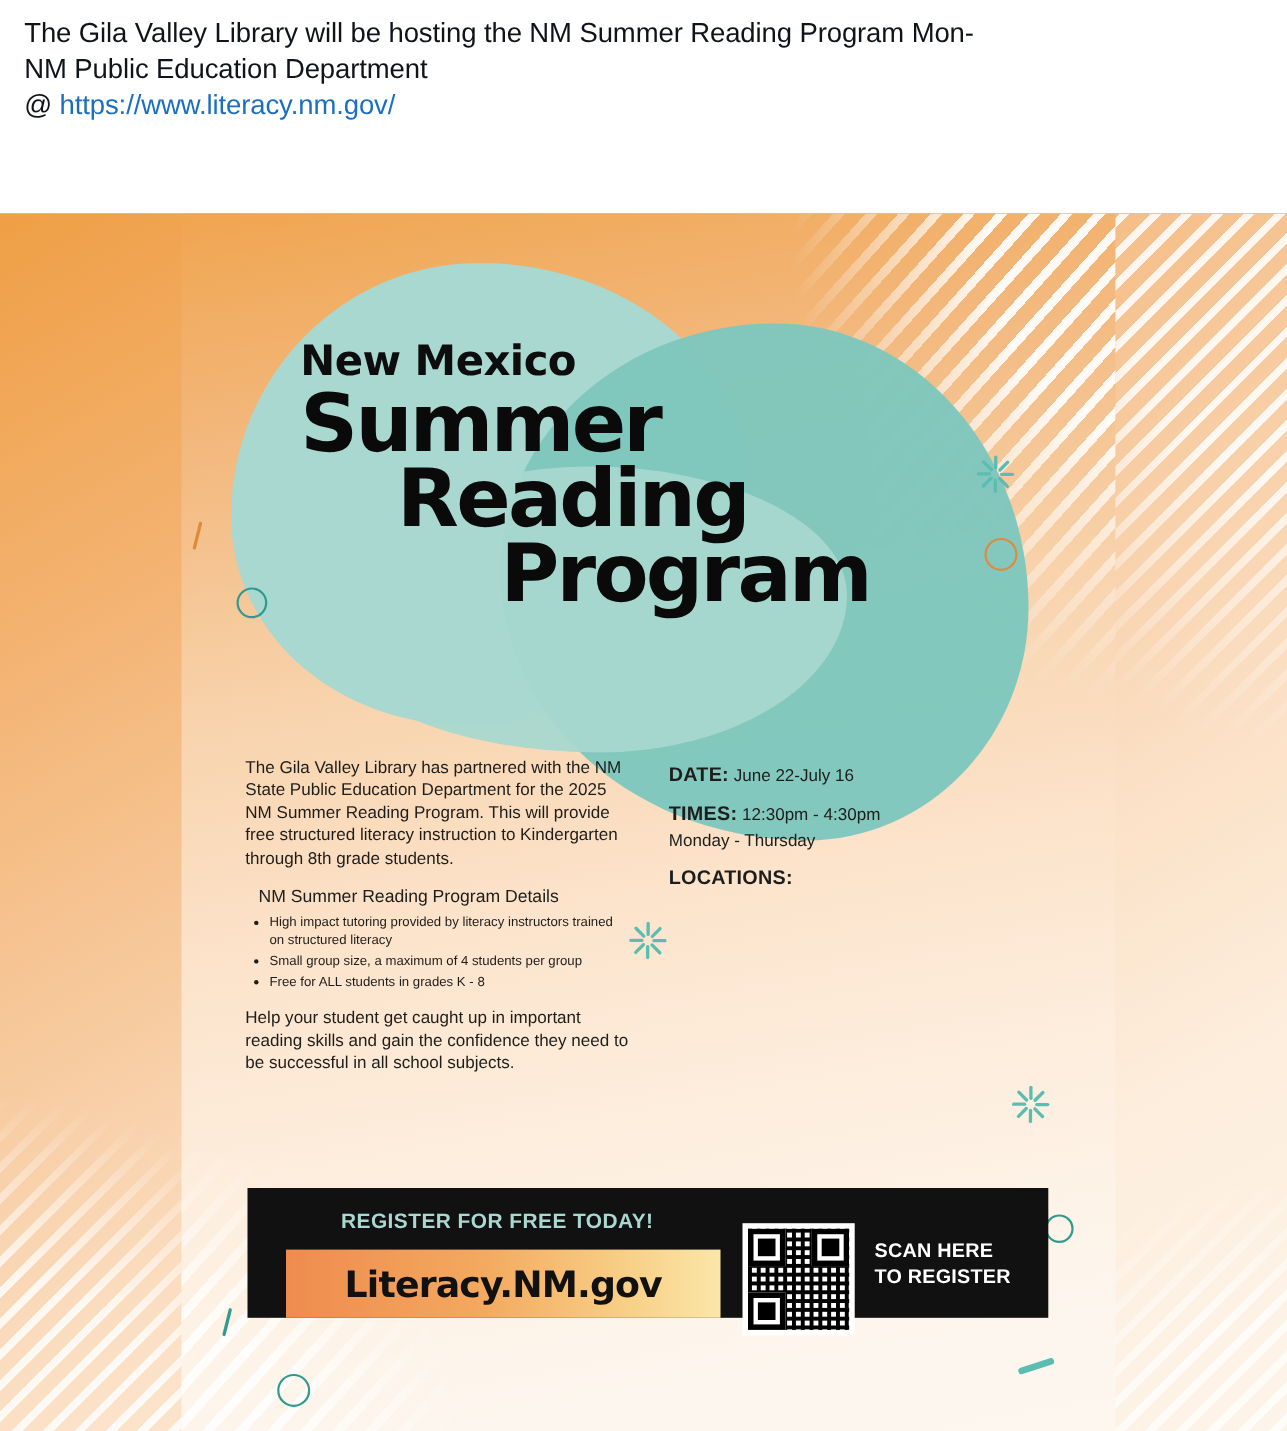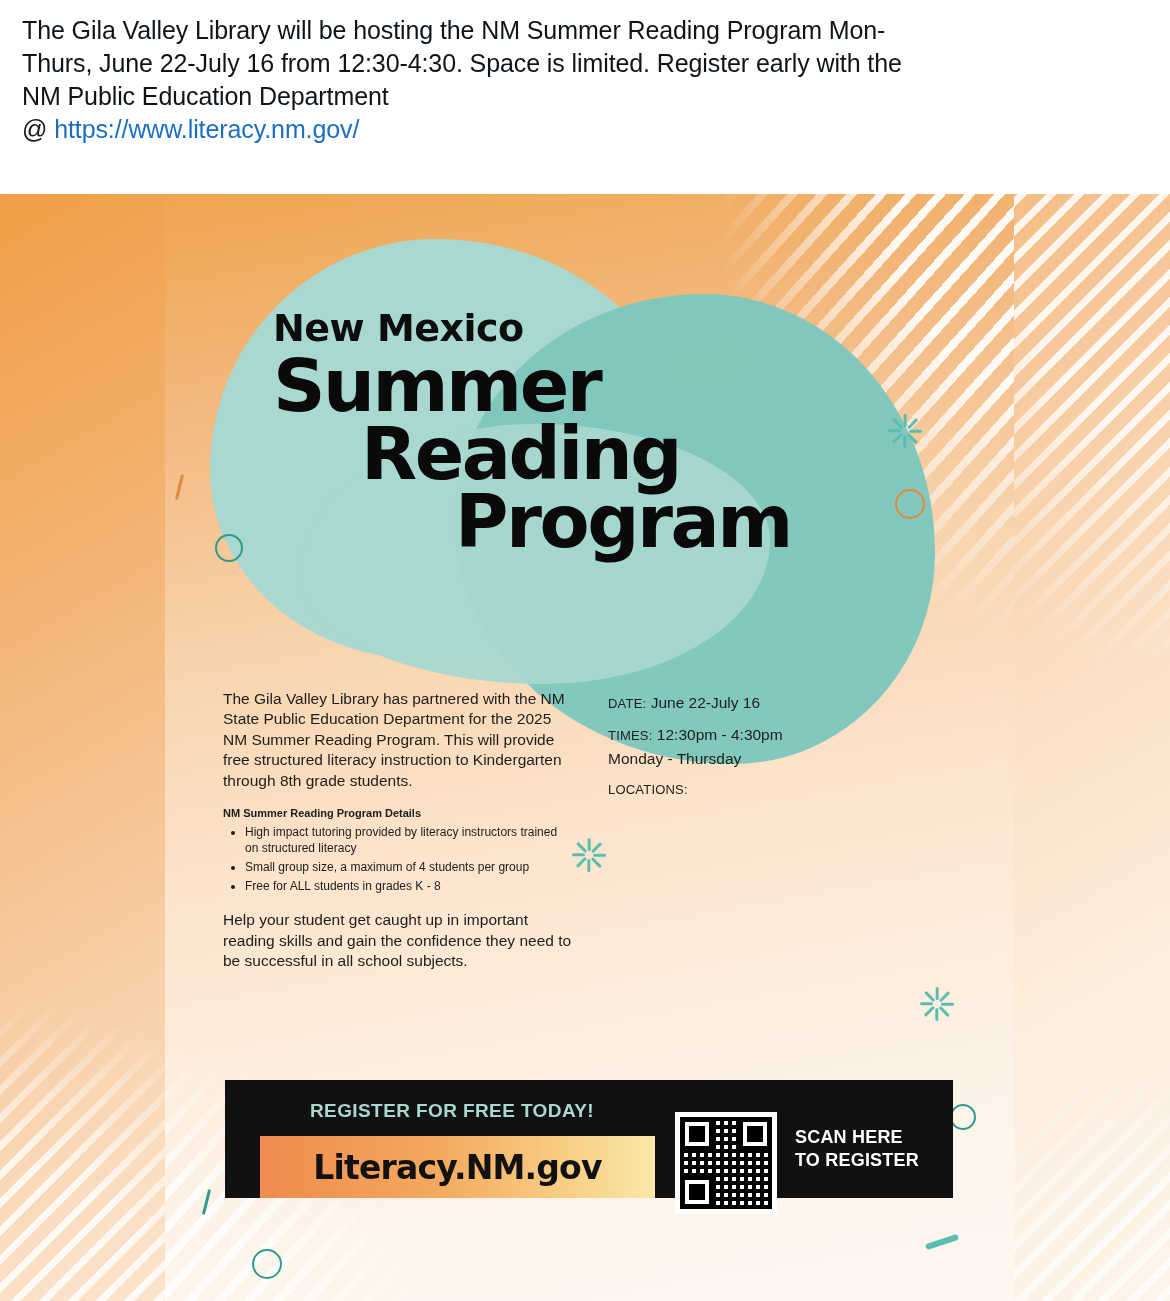--- a/index.html
+++ b/index.html
@@ -227,33 +227,33 @@
     width: 330px;
     z-index: 7;
     color: #1d1d1b;
   }
   .para {
     font-size: 15.5px;
     line-height: 1.32;
     margin: 0 0 16px 0;
   }
   .details-head {
-    font-size: 11px;
-    font-weight: bold;
-    margin: 0 0 6px 0;
+    font-size: 16px;
+    font-weight: normal;
+    margin: 0 0 6px 12px;
   }
   ul.bullets {
     margin: 0 0 16px 0;
     padding-left: 22px;
     font-size: 12px;
     line-height: 1.27;
   }
   ul.bullets li { margin-bottom: 4px; }
 
-  .rk { font-weight: normal; font-size: 13px; letter-spacing: 0.2px; }
+  .rk { font-weight: bold; font-size: 18px; letter-spacing: 0.2px; }
   .rrow { margin-bottom: 14px; font-size: 15.5px; }
   .rrow .val { font-weight: normal; }
   .rline { font-size: 15.5px; line-height: 1.35; margin: 0 0 3px 0; }
   .rblock { margin-top: 4px; }
 
   
   .banner {
     position: absolute;
     left: 60px;
     top: 886px;
@@ -327,21 +327,20 @@
     font-size: 18px;
     line-height: 1.28;
     letter-spacing: 0.2px;
   }
 </style>
 </head>
 <body>
 
 <div class="post-text">
   <div>The Gila Valley Library will be hosting the NM Summer Reading Program Mon-</div>
-  <div>Thurs, June 22-July 16 from 12:30-4:30. Space is limited. Register early with the</div>
   <div>NM Public Education Department</div>
   <div>
     <span class="post-at">@</span>
     <a class="link" href="#">https://www.literacy.nm.gov/</a>
   </div>
 </div>
 
 <div class="flyer-wrap">
   <div class="flyer-bg"></div>
   <div class="stripes-tr"></div>

